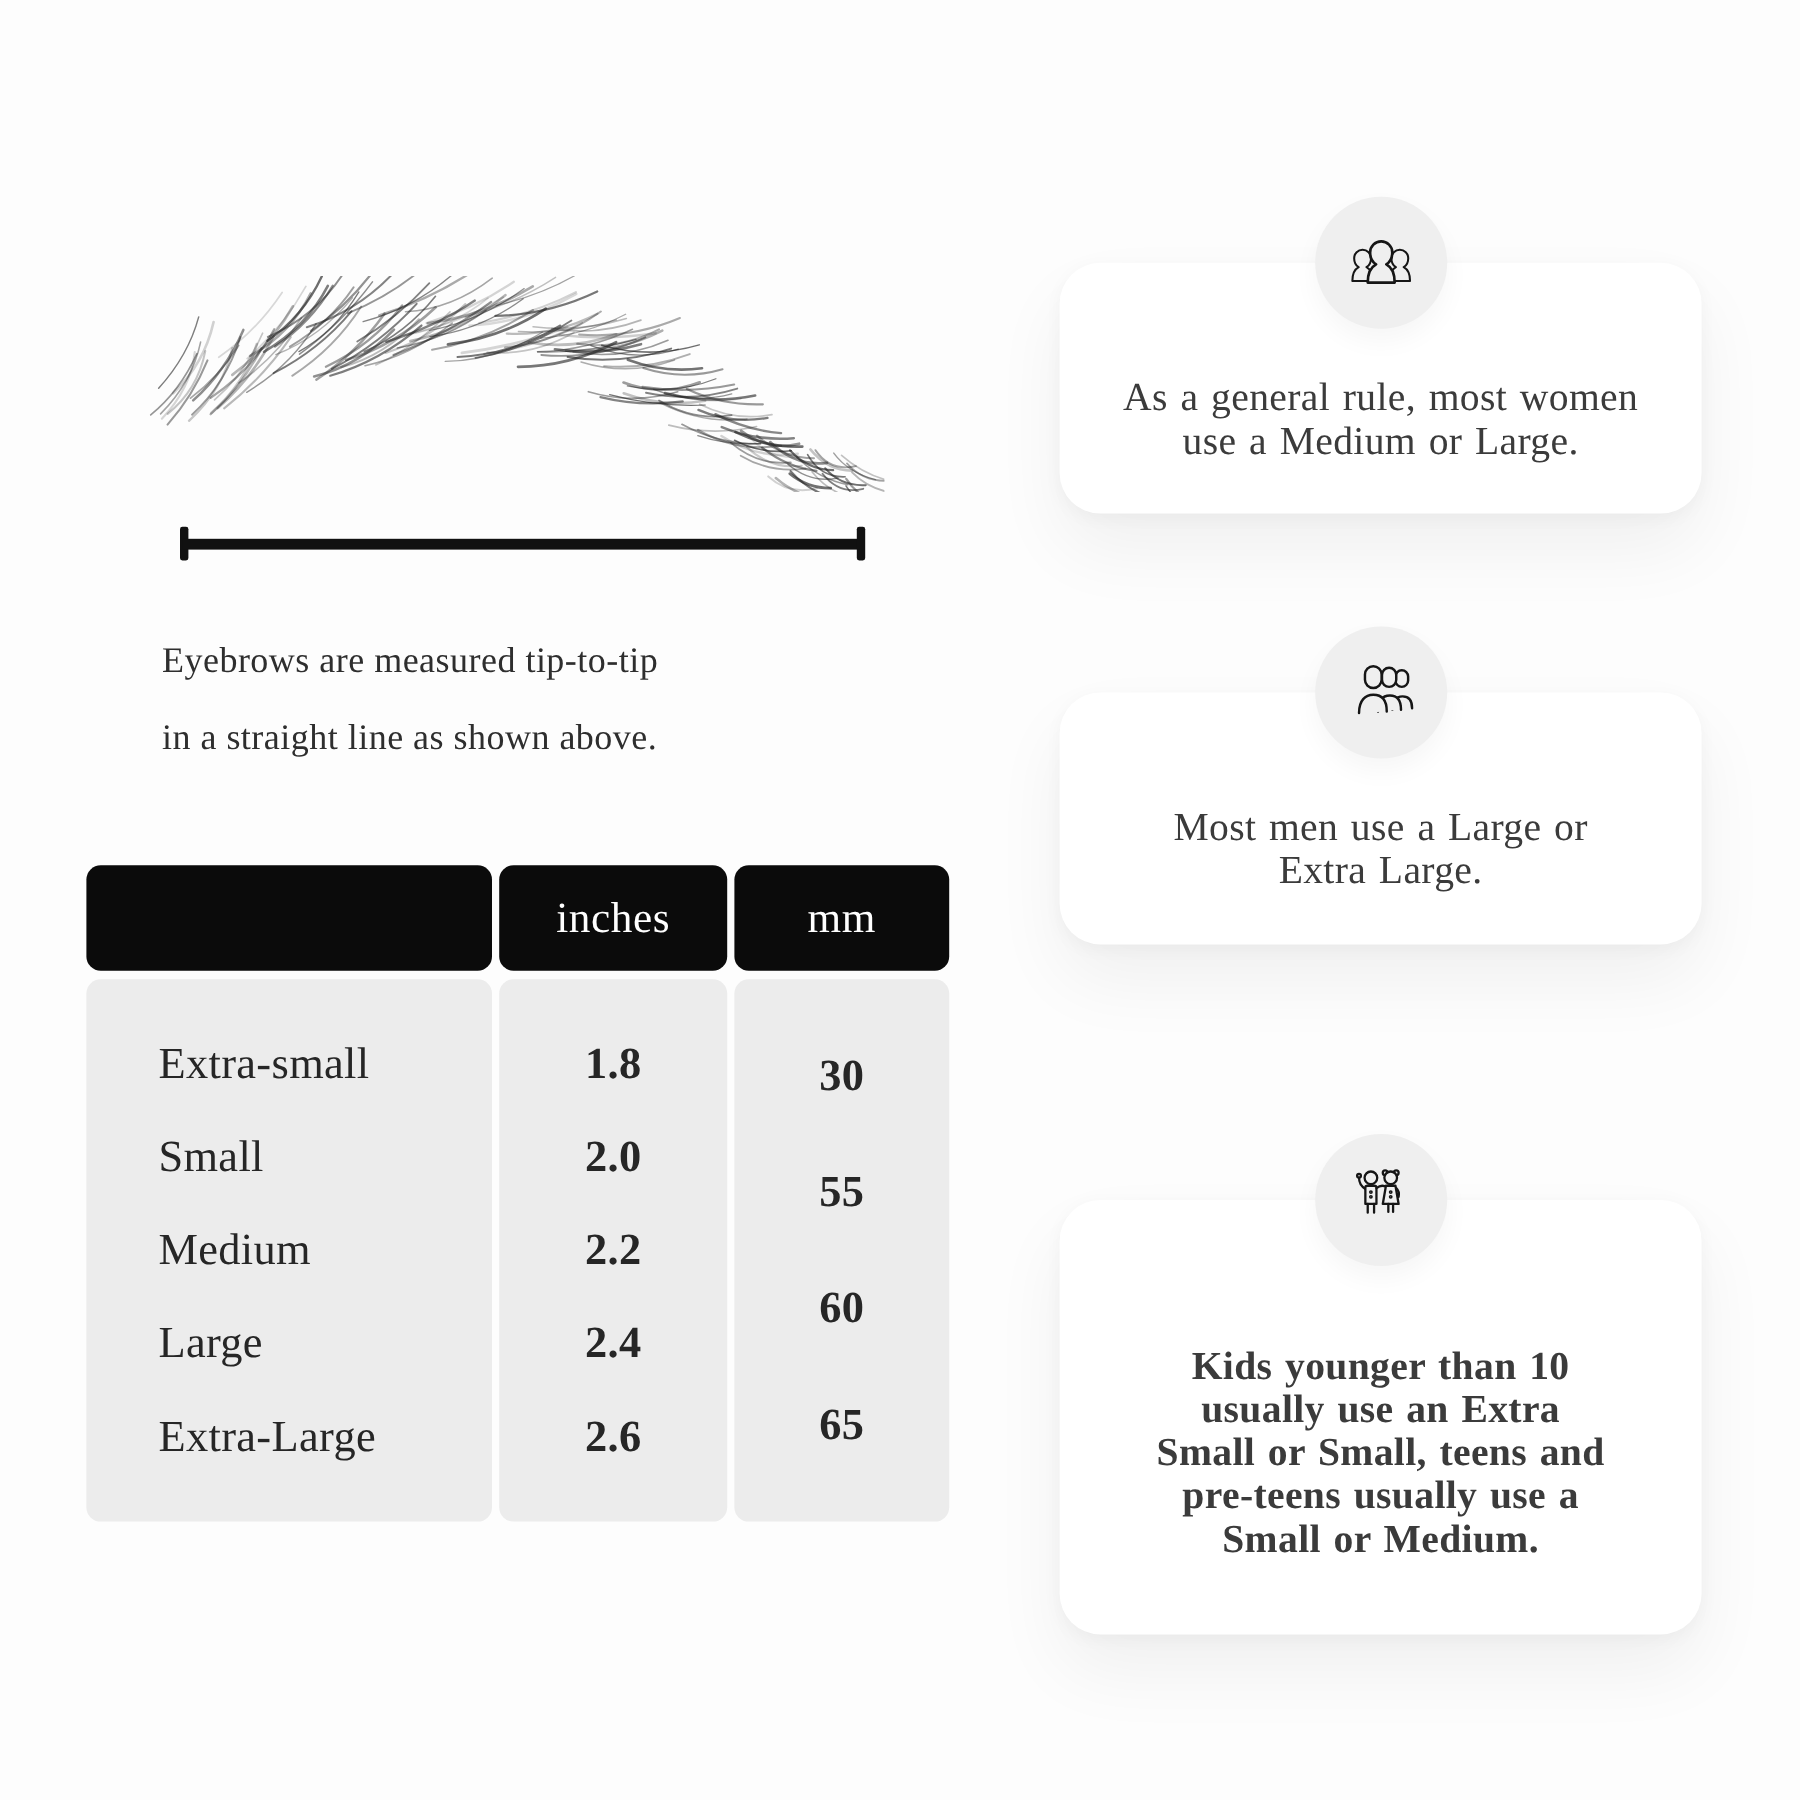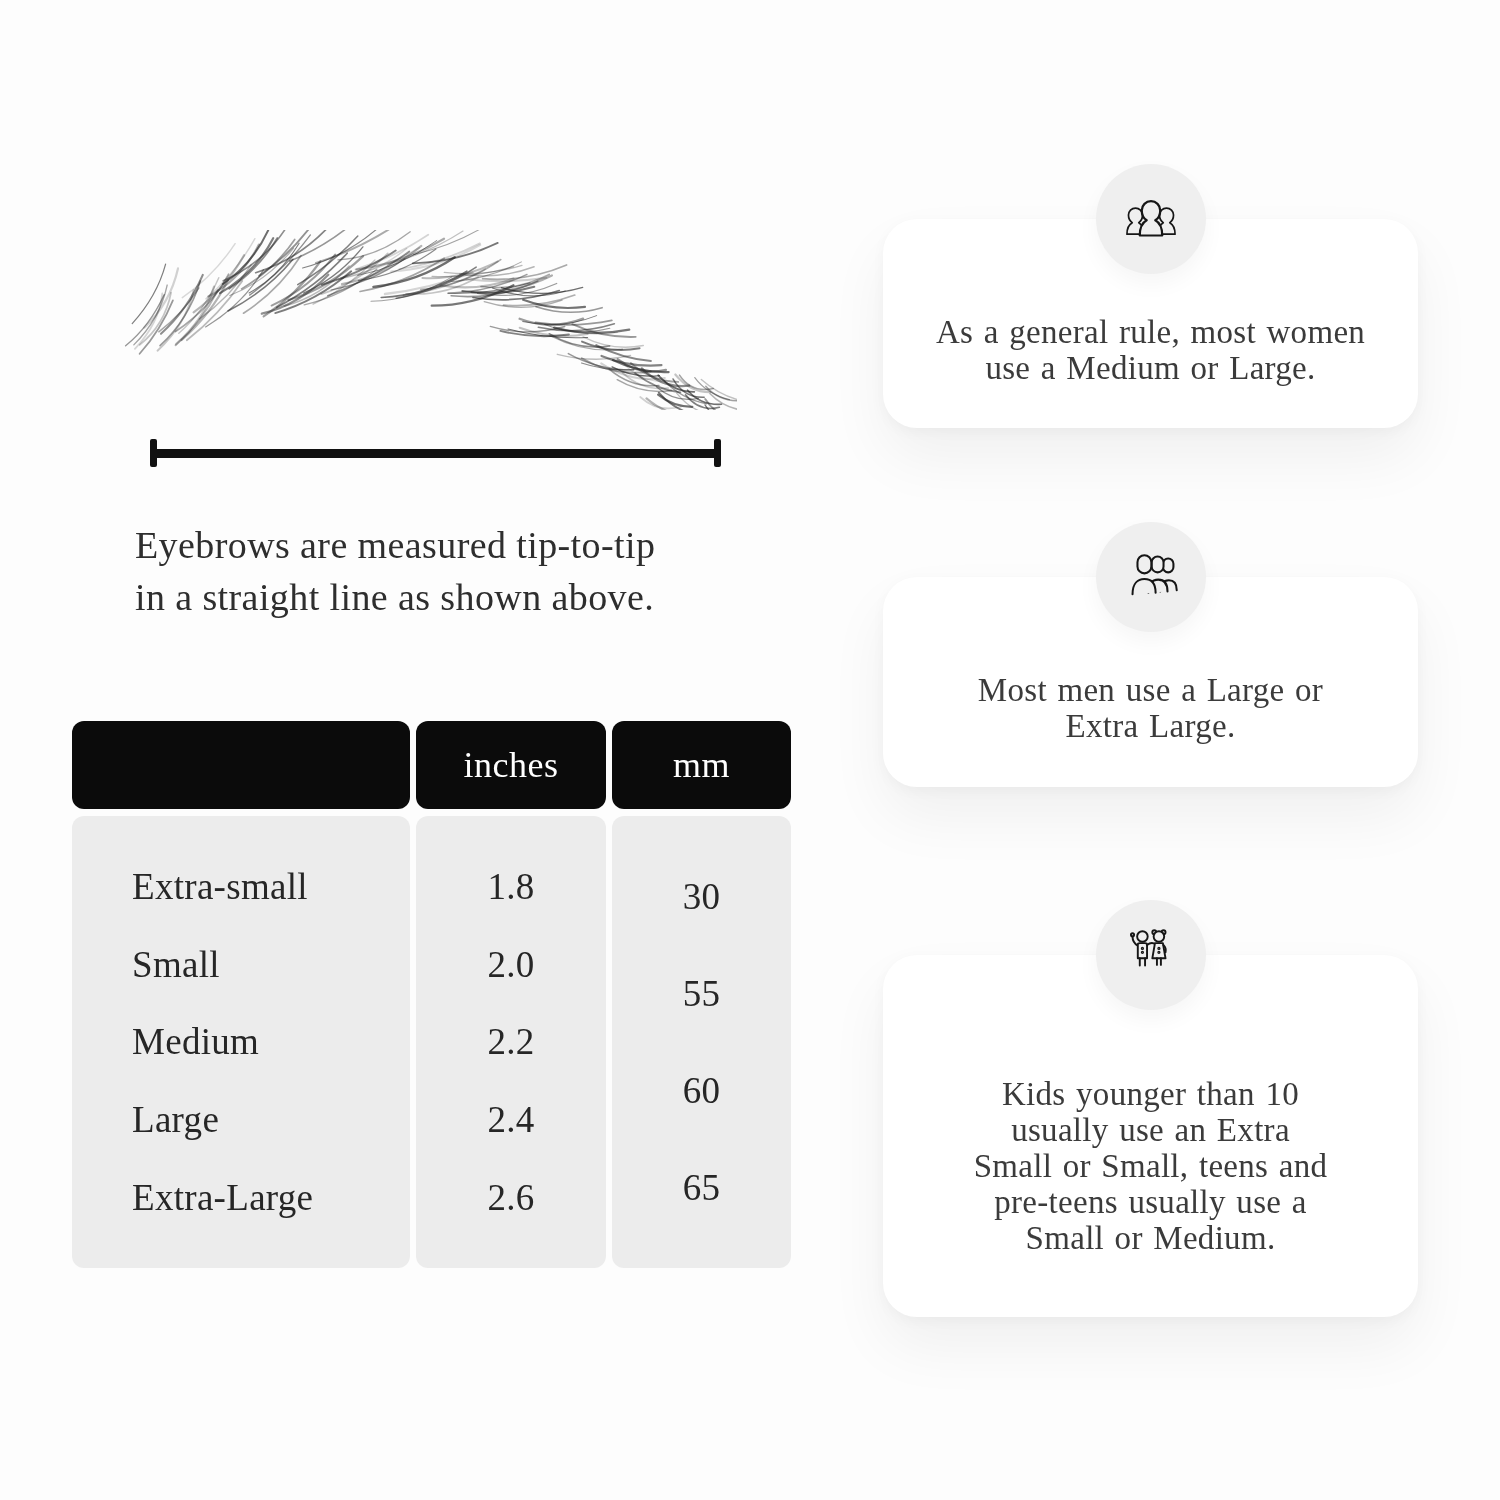--- a/index.html
+++ b/index.html
@@ -11,49 +11,49 @@
   
   .brow-svg{position:absolute;left:112px;top:230px;width:625px;height:180px;}
   
   .measure-line{position:absolute;left:152px;top:438px;width:567px;height:30px;}
   .measure-line .bar{position:absolute;left:0;right:0;top:11px;height:9px;background:var(--line_color,#111);}
   .measure-line .cap{position:absolute;top:1px;width:7px;height:28px;background:var(--line_color,#111);border-radius:2px;}
   .cap-left{left:-2px}.cap-right{right:-2px}
   
   .caption{
     position:absolute;left:135px;top:519px;width:680px;
-    font-size:38px;line-height:52px;letter-spacing:.4px;
+    font-size:30px;line-height:64px;letter-spacing:.4px;
     color:var(--ink,#2e2e2e);white-space:pre-line;
   }
   
   .size-table{position:absolute;left:72px;top:721px;width:719px;}
   .trow{display:grid;grid-template-columns:338px 190px 179px;column-gap:6px;border-radius:20px;}
   .th{
     height:88px;background:var(--header_bg,#0b0b0b);border-radius:12px;
     color:var(--header_text,#fff);font-size:36px;letter-spacing:.5px;
     display:flex;align-items:center;justify-content:center;
   }
   .tbody{margin-top:7px;}
   .tcol{
     background:var(--body_bg,#ececec);border-radius:12px;height:452px;
     display:flex;flex-direction:column;padding:32px 0;box-sizing:border-box;
   }
   .tcell{flex:1;display:flex;align-items:center;font-size:37px;color:#262626;letter-spacing:.3px;}
   .tcol-labels .tcell{padding-left:60px;}
-  .tcol-nums .tcell{justify-content:center;}
+  .tcol-nums .tcell{justify-content:center;font-weight:bold;}
   
   .card{
     position:absolute;left:883px;width:535px;box-sizing:border-box;
     background:var(--card_bg,#fff);border-radius:34px;
     box-shadow:0 30px 60px rgba(0,0,0,.055),0 4px 14px rgba(0,0,0,.035);
     display:flex;flex-direction:column;justify-content:center;
   }
   #card-women{top:219px;height:209px;padding-top:52px;}
   #card-men  {top:577px;height:210px;padding-top:52px;}
-  #card-kids {top:955px;height:362px;padding-top:60px;}
+  #card-kids {top:1000px;height:362px;padding-top:60px;font-weight:bold;}
   .card-text{
     font-size:33px;line-height:36px;color:#3b3b3b;text-align:center;
     white-space:pre-line;word-spacing:2px;letter-spacing:.3px;
   }
   .icon-circle{
     position:absolute;left:50%;top:-55px;transform:translateX(-50%);
     width:110px;height:110px;border-radius:50%;background:var(--circle_bg,#efefef);
     display:flex;align-items:center;justify-content:center;
     box-shadow:0 10px 22px rgba(0,0,0,.04);
   }

